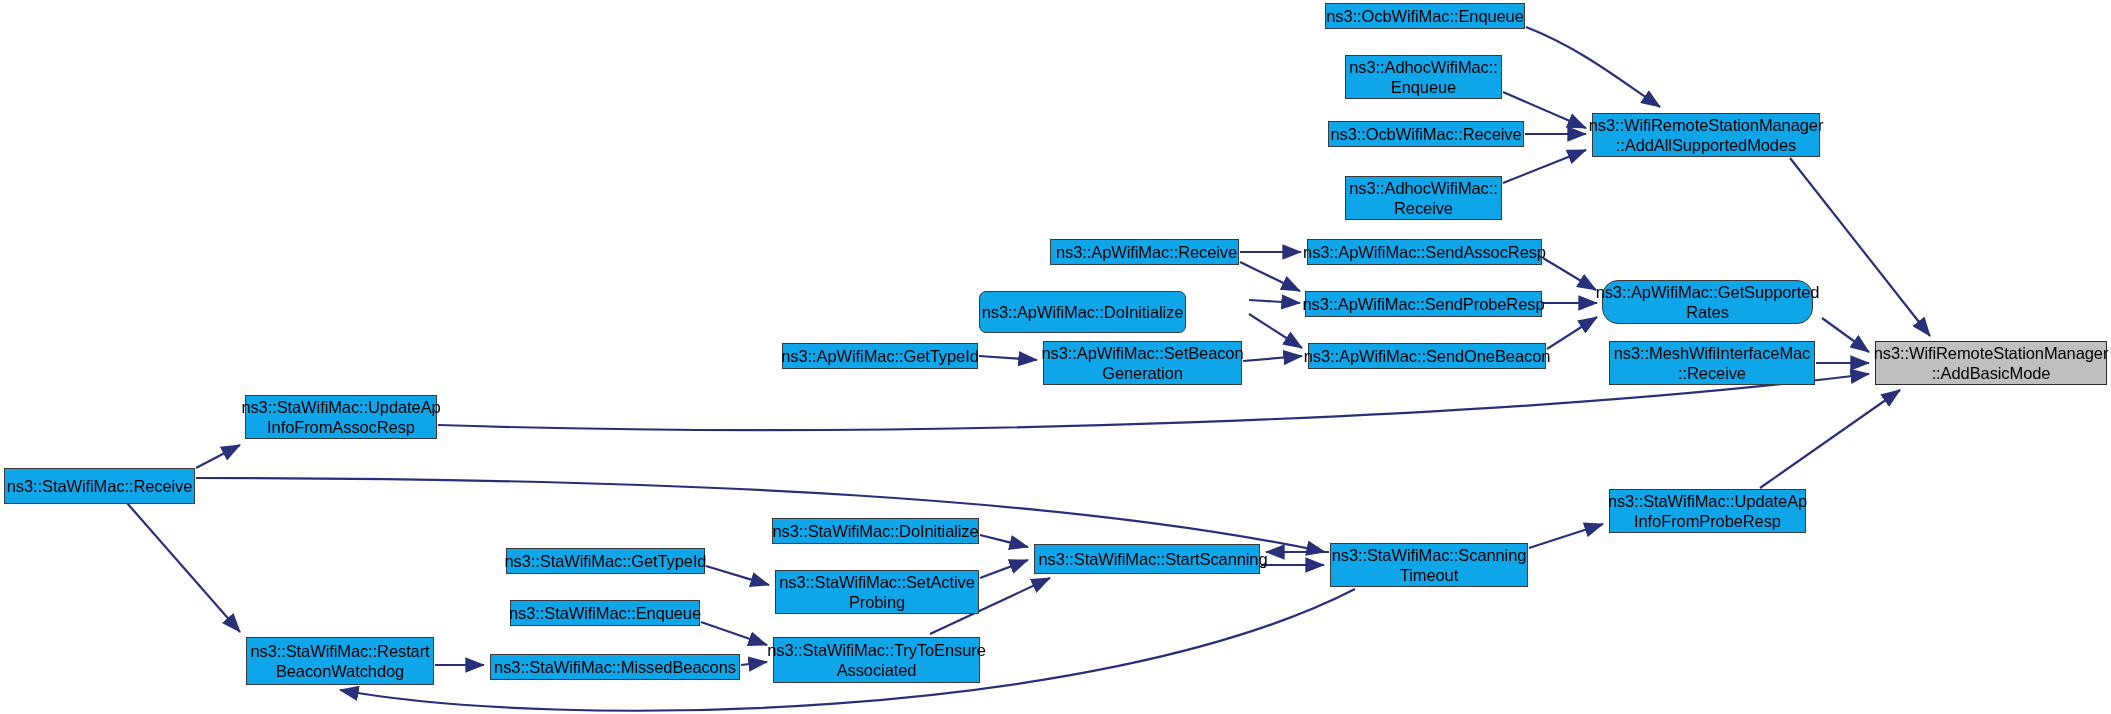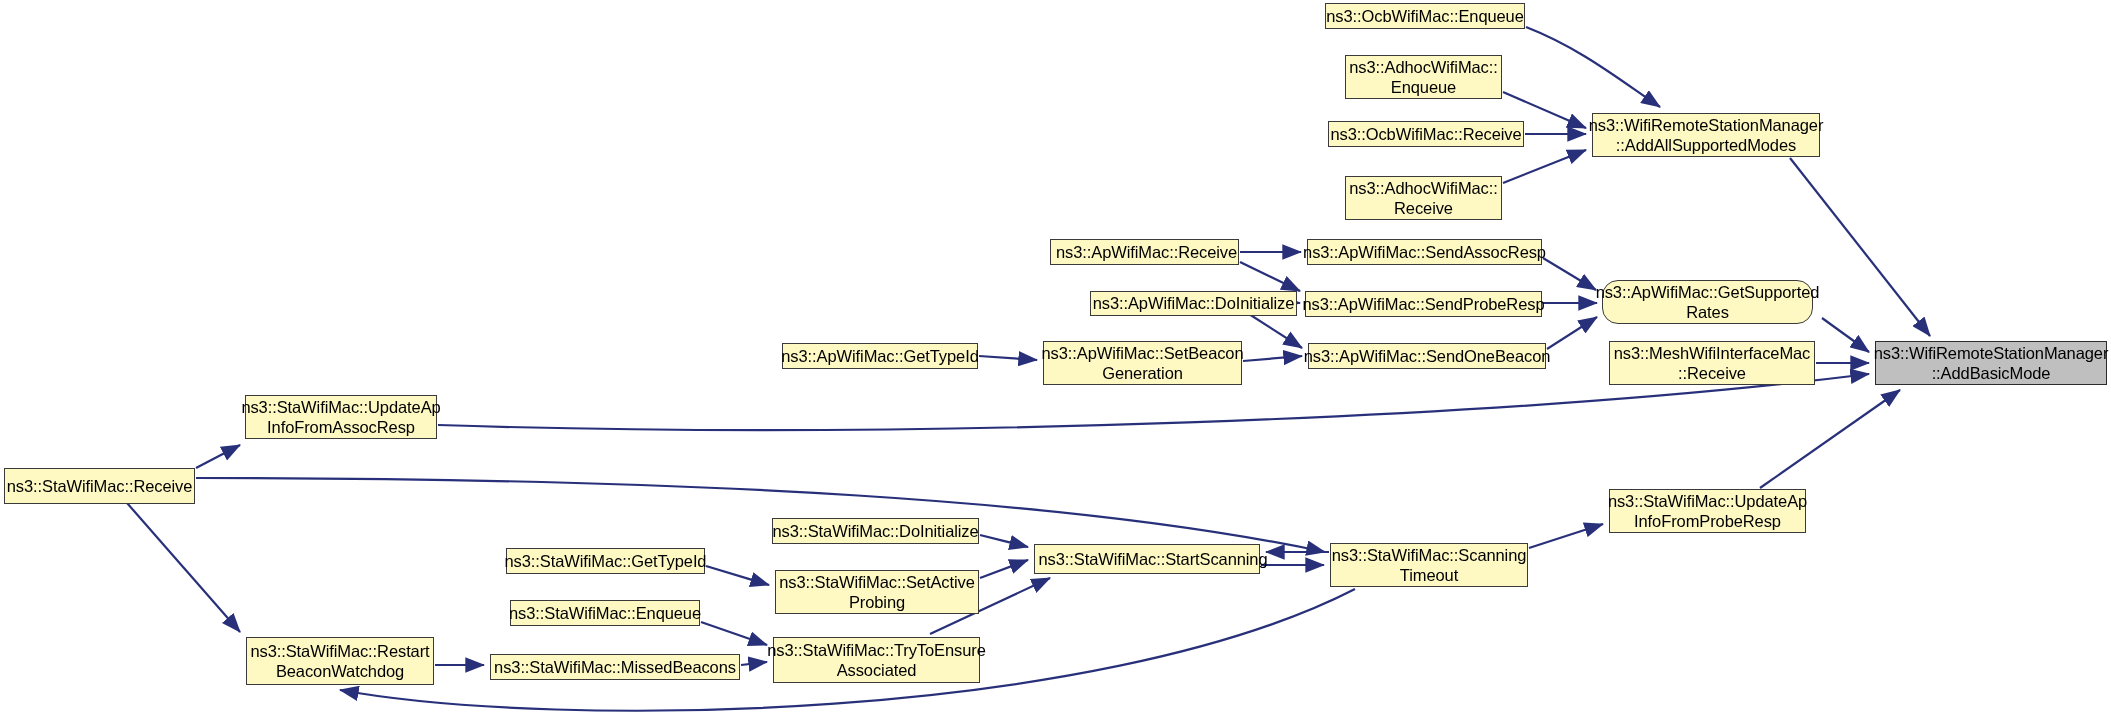--- a/index.html
+++ b/index.html
@@ -21,21 +21,21 @@
     position: absolute;
     left: 0;
     top: 0;
     width: 2111px;
     height: 714px;
   }
   .node {
     position: absolute;
     box-sizing: border-box;
     border: 1.6px solid #3a3a3a;
-    background: #fef9c3;
+    background: #0ea5e9;
     color: #000000;
     display: flex;
     align-items: center;
     justify-content: center;
     text-align: center;
     line-height: 1.22;
     font-size: 16.5px;
     letter-spacing: -0.1px;
     padding: 1px 4px;
     z-index: 5;
@@ -112,21 +112,21 @@
       <div class="node" style="left: 1592px; top: 113px; width: 228px; height: 44px;">
         <span class="node-label">ns3::WifiRemoteStationManager
 ::AddAllSupportedModes</span>
       </div>
       <div class="node" style="left: 1050px; top: 239px; width: 189px; height: 26px; padding-left: 8px;">
         <span class="node-label">ns3::ApWifiMac::Receive</span>
       </div>
       <div class="node" style="left: 1307px; top: 239px; width: 235px; height: 26px;">
         <span class="node-label">ns3::ApWifiMac::SendAssocResp</span>
       </div>
-      <div class="node" style="left: 1090px; top: 291px; width: 207px; height: 25px;">
+      <div class="node" style="left: 979px; top: 291px; width: 207px; height: 42px; border-radius: 7px;">
         <span class="node-label">ns3::ApWifiMac::DoInitialize</span>
       </div>
       <div class="node" style="left: 1305px; top: 291px; width: 237px; height: 26px;">
         <span class="node-label">ns3::ApWifiMac::SendProbeResp</span>
       </div>
       <div class="node" style="left: 1602px; top: 280px; width: 211px; height: 44px; border-radius: 16px;">
         <span class="node-label">ns3::ApWifiMac::GetSupported
 Rates</span>
       </div>
       <div class="node" style="left: 782px; top: 343px; width: 196px; height: 26px;">

